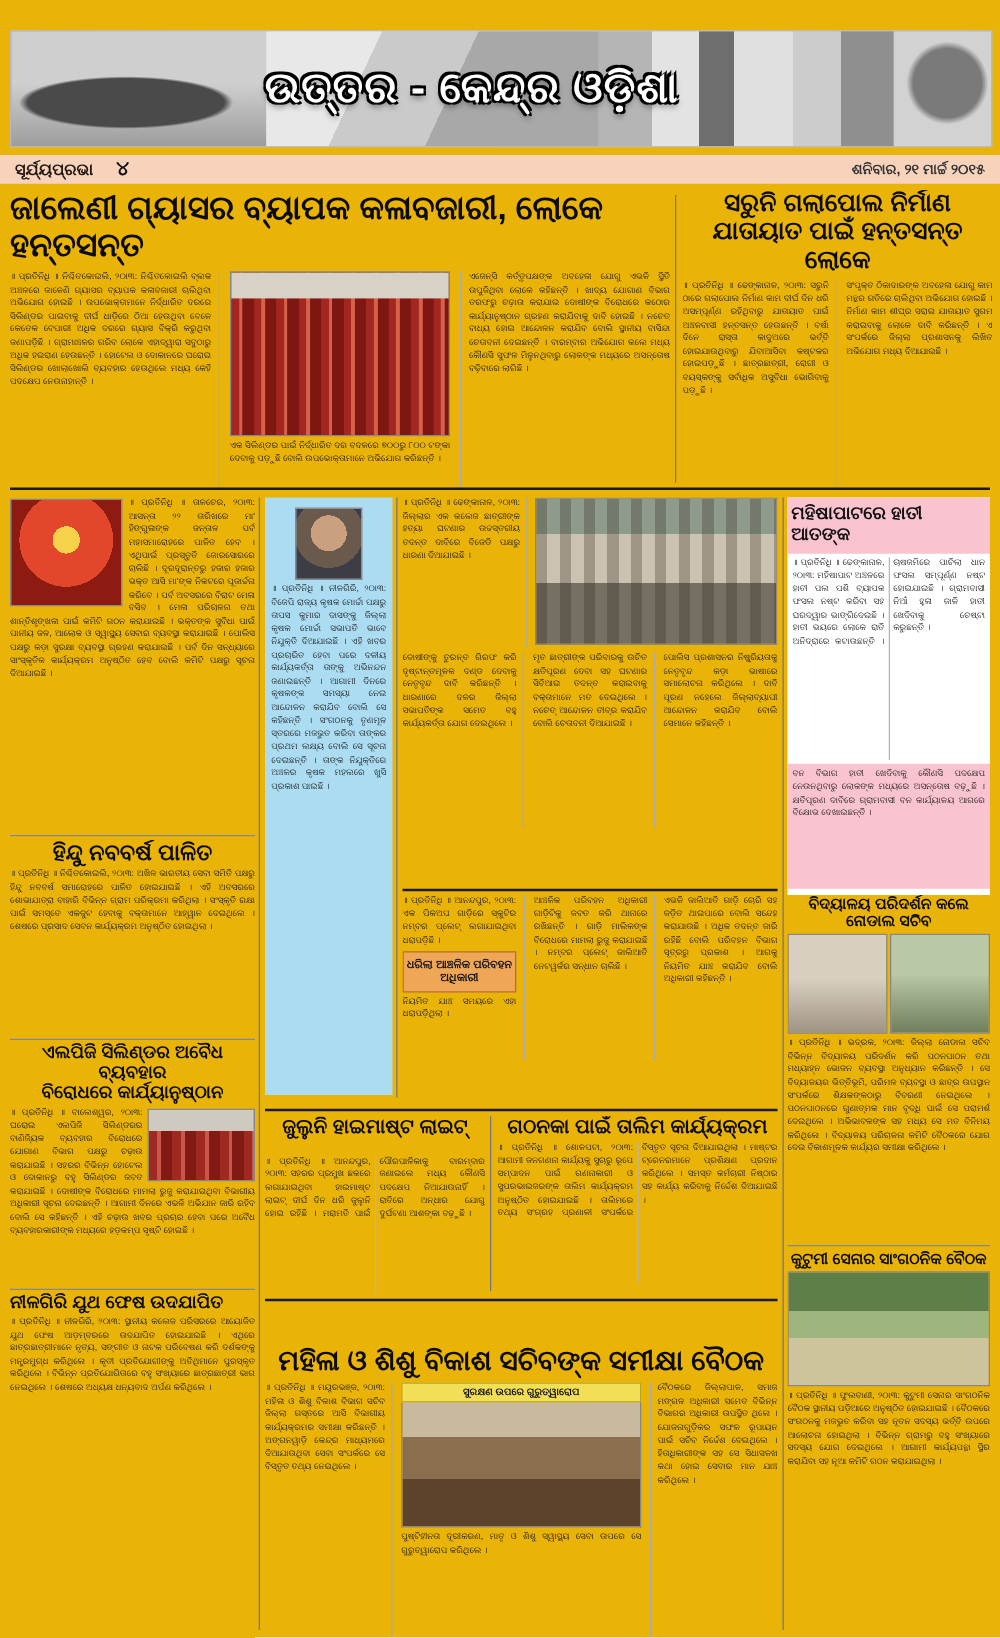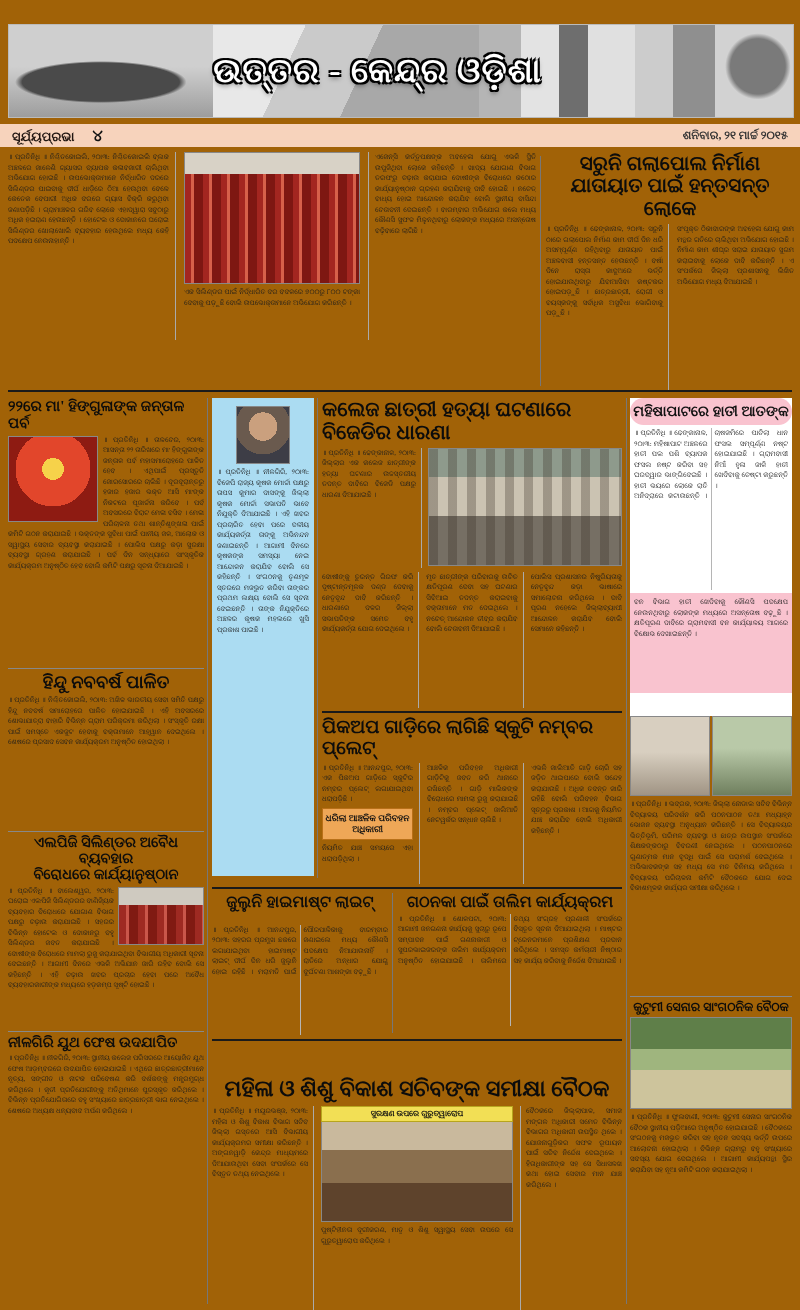--- a/index.html
+++ b/index.html
@@ -1,17 +1,17 @@
 <!DOCTYPE html>
 <html><head>
 <meta charset="utf-8">
 <style>
   html,body{margin:0;padding:0;background:#fff;}
-  .page{position:relative;width:800px;height:1310px;background:#a16207;overflow:hidden;
-        font-family:Liberation Serif, serif;color:#111;}
+  .page{position:relative;width:800px;height:1310px;background:#eab308;overflow:hidden;
+        font-family:Liberation Sans, sans-serif;color:#111;}
   
   .masthead{position:absolute;left:8px;top:24px;width:784px;height:92px;
     background:linear-gradient(90deg,#9f9f9f 0%,#c7c7c7 18%,#d9d9d9 40%,#cfcfcf 62%,#bdbdbd 80%,#a9a9a9 100%);
     overflow:hidden;border:1px solid #bbb;}
   .mh-part{position:absolute;top:0;height:100%;}
   .mh-boat{left:0;width:26%;
     background:radial-gradient(ellipse 70% 38% at 45% 62%,#4a4a4a 0 55%,rgba(74,74,74,0) 60%),
                linear-gradient(180deg,#cfcfcf 0 45%,#9d9d9d 100%);}
   .mh-flag{left:26%;width:34%;
     background:linear-gradient(115deg,#e8e8e8 0 30%,#cacaca 30% 55%,#a8a8a8 55% 100%);}
@@ -70,21 +70,21 @@
   .st-college .hl{font-size:20.5px;margin-bottom:4px;}
   .college-top{display:flex;gap:6px;height:120px;margin-bottom:4px;}
   .college-top .body{width:96px;}
   .ph-group{width:198px;height:118px;
     background:repeating-linear-gradient(90deg,rgba(55,45,35,.30) 0 9px,rgba(0,0,0,0) 9px 19px),
       linear-gradient(180deg,#8e9a8c 0 24%,#cbc3b2 24% 58%,#766f64 58% 100%);}
   .college-bot{display:flex;gap:7px;height:140px;}
   .college-bot>div{width:96px;}
   
   .bx-eleph{left:630px;top:398px;width:162px;height:318px;background:#fff;}
-  .eleph-head{background:#f9c3cf;padding:5px 3px;font-size:14.5px;font-weight:800;text-align:center;line-height:1.2;border-radius:14px;}
+  .eleph-head{background:#f9c3cf;padding:5px 3px;font-size:14.5px;font-weight:800;text-align:left;line-height:1.2;}
   .eleph-white{padding:3px 4px;height:168px;box-sizing:border-box;}
   .eleph-pink{background:#f9c3cf;padding:4px;height:100px;box-sizing:border-box;}
   .cols2{columns:2;column-gap:7px;column-rule:1px solid #b5b5b5;}
   
   .st-hindu{left:8px;top:672px;width:196px;height:156px;}
   .st-hindu .hl{font-size:18px;text-align:center;margin-bottom:3px;}
   
   .st-lpg{left:8px;top:834px;width:196px;height:194px;}
   .st-lpg .hl{font-size:14.5px;text-align:center;}
   .ph-lpg2{float:right;width:86px;height:58px;margin:1px 0 2px 4px;
@@ -156,20 +156,21 @@
 
   <div class="datebar">
     <div>
       <span class="paper-logo">ସୂର୍ଯ୍ୟପ୍ରଭା</span>
       <span class="page-num">୪</span>
     </div>
     <span class="db-date">ଶନିବାର, ୨୧ ମାର୍ଚ୍ଚ ୨୦୧୫</span>
   </div>
 
   <div class="story st-gas">
+    <div class="hl">ଜାଲେଣୀ ଗ୍ୟାସର ବ୍ୟାପକ କଳାବଜାରୀ, ଲୋକେ ହନ୍ତସନ୍ତ</div>
     <div class="gas-cols">
       <div class="gas-c1 body colsep" style="padding-right:6px;">॥ ପ୍ରତିନିଧି ॥ ନିଶ୍ଚିତକୋଇଲି, ୨୦ା୩: ନିଶ୍ଚିତକୋଇଲି ବ୍ଲକ ଅଞ୍ଚଳରେ ଜାଳେଣି ଗ୍ୟାସର ବ୍ୟାପକ କଳାବଜାରୀ ଚାଲିଥିବା ଅଭିଯୋଗ ହୋଇଛି । ଉପଭୋକ୍ତାମାନେ ନିର୍ଦ୍ଧାରିତ ଦରରେ ସିଲିଣ୍ଡର ପାଇବାକୁ ଦୀର୍ଘ ଧାଡ଼ିରେ ଠିଆ ହେଉଥିବା ବେଳେ କେତେକ ବେପାରୀ ଅଧିକ ଦରରେ ଗ୍ୟାସ ବିକ୍ରି କରୁଥିବା ଜଣାପଡ଼ିଛି । ଗ୍ରାମାଞ୍ଚଳର ଗରିବ ଲୋକେ ଏହାଦ୍ୱାରା ସବୁଠାରୁ ଅଧିକ ହଇରାଣ ହେଉଛନ୍ତି । ହୋଟେଲ ଓ ଦୋକାନରେ ଘରୋଇ ସିଲିଣ୍ଡର ଖୋଲାଖୋଲି ବ୍ୟବହାର ହେଉଥିଲେ ମଧ୍ୟ କେହି ପଦକ୍ଷେପ ନେଉନାହାନ୍ତି ।</div>
       <div class="gas-c2">
         <div class="photo ph-cyl"></div>
         <div class="body">ଏକ ସିଲିଣ୍ଡର ପାଇଁ ନିର୍ଦ୍ଧାରିତ ଦର ବଦଳରେ ୭୦୦ରୁ ୮୦୦ ଟଙ୍କା ଦେବାକୁ ପଡ଼ୁଛି ବୋଲି ଉପଭୋକ୍ତାମାନେ ଅଭିଯୋଗ କରିଛନ୍ତି ।</div>
       </div>
       <div class="gas-c3 body" style="border-left:1px solid #aaa;padding-left:6px;">ଏଜେନ୍ସି କର୍ତ୍ତୃପକ୍ଷଙ୍କ ଅବହେଳା ଯୋଗୁ ଏଭଳି ସ୍ଥିତି ଉପୁଜିଥିବା ଲୋକେ କହିଛନ୍ତି । ଖାଦ୍ୟ ଯୋଗାଣ ବିଭାଗ ତରଫରୁ ଚଢ଼ାଉ କରାଯାଇ ଦୋଷୀଙ୍କ ବିରୋଧରେ କଠୋର କାର୍ଯ୍ୟାନୁଷ୍ଠାନ ଗ୍ରହଣ କରାଯିବାକୁ ଦାବି ହୋଇଛି । ନଚେତ୍ ବାଧ୍ୟ ହୋଇ ଆନ୍ଦୋଳନ କରାଯିବ ବୋଲି ସ୍ଥାନୀୟ ବାସିନ୍ଦା ଚେତାବନୀ ଦେଇଛନ୍ତି । ବାରମ୍ବାର ଅଭିଯୋଗ କଲେ ମଧ୍ୟ କୌଣସି ସୁଫଳ ମିଳୁନଥିବାରୁ ଲୋକଙ୍କ ମଧ୍ୟରେ ଅସନ୍ତୋଷ ବଢ଼ିବାରେ ଲାଗିଛି ।</div>
     </div>
   </div>
 
@@ -178,34 +179,32 @@
     <div class="hl">ଯାତାୟାତ ପାଇଁ ହନ୍ତସନ୍ତ ଲୋକେ</div>
     <div class="bridge-cols">
       <div class="body colsep" style="padding-right:5px;">॥ ପ୍ରତିନିଧି ॥ ଢେଙ୍କାନାଳ, ୨୦ା୩: ସରୁନି ଠାରେ ଗଲାପୋଲ ନିର୍ମାଣ କାମ ଦୀର୍ଘ ଦିନ ଧରି ଅସମ୍ପୂର୍ଣ୍ଣ ରହିଥିବାରୁ ଯାତାୟାତ ପାଇଁ ଅଞ୍ଚଳବାସୀ ହନ୍ତସନ୍ତ ହେଉଛନ୍ତି । ବର୍ଷା ଦିନେ ରାସ୍ତା କାଦୁଅରେ ଭର୍ତ୍ତି ହୋଇଯାଉଥିବାରୁ ଯିବାଆସିବା କଷ୍ଟକର ହୋଇପଡ଼ୁଛି । ଛାତ୍ରଛାତ୍ରୀ, ରୋଗୀ ଓ ବୟସ୍କଙ୍କୁ ସର୍ବାଧିକ ଅସୁବିଧା ଭୋଗିବାକୁ ପଡ଼ୁଛି ।</div>
       <div>
         <div class="body">ସଂପୃକ୍ତ ଠିକାଦାରଙ୍କ ଅବହେଳା ଯୋଗୁ କାମ ମନ୍ଥର ଗତିରେ ଚାଲିଥିବା ଅଭିଯୋଗ ହୋଇଛି । ନିର୍ମାଣ କାମ ଶୀଘ୍ର ସରାଇ ଯାତାୟାତ ସୁଗମ କରାଇବାକୁ ଲୋକେ ଦାବି କରିଛନ୍ତି । ଏ ସଂପର୍କରେ ଜିଲ୍ଲା ପ୍ରଶାସନକୁ ଲିଖିତ ଅଭିଯୋଗ ମଧ୍ୟ ଦିଆଯାଇଛି ।</div>
       </div>
     </div>
   </div>
 
   <div class="story st-hingula">
-    <div class="hl">୨୨ରେ ମା' ହିଙ୍ଗୁଳାଙ୍କ ଜନ୍ତାଳ ପର୍ବ</div>
     <div class="body">
       <div class="photo ph-deity"></div>
       <span>॥ ପ୍ରତିନିଧି ॥ ତାଳଚେର, ୨୦ା୩: ଆସନ୍ତା ୨୨ ତାରିଖରେ ମା' ହିଙ୍ଗୁଳାଙ୍କ ଜନ୍ତାଳ ପର୍ବ ମହାସମାରୋହରେ ପାଳିତ ହେବ । ଏଥିପାଇଁ ପ୍ରସ୍ତୁତି ଜୋରସୋରରେ ଚାଲିଛି । ଦୂରଦୂରାନ୍ତରୁ ହଜାର ହଜାର ଭକ୍ତ ଆସି ମା'ଙ୍କ ନିକଟରେ ପୂଜାର୍ଚ୍ଚନା କରିବେ । ପର୍ବ ଅବସରରେ ବିରାଟ ମେଳା ବସିବ । ମେଳା ପରିଚାଳନା ତଥା ଶାନ୍ତିଶୃଙ୍ଖଳା ପାଇଁ କମିଟି ଗଠନ କରାଯାଇଛି । ଭକ୍ତଙ୍କ ସୁବିଧା ପାଇଁ ପାନୀୟ ଜଳ, ଆଲୋକ ଓ ସ୍ୱାସ୍ଥ୍ୟ ସେବାର ବ୍ୟବସ୍ଥା କରାଯାଇଛି । ପୋଲିସ ପକ୍ଷରୁ କଡ଼ା ସୁରକ୍ଷା ବ୍ୟବସ୍ଥା ଗ୍ରହଣ କରାଯାଇଛି । ପର୍ବ ଦିନ ସନ୍ଧ୍ୟାରେ ସାଂସ୍କୃତିକ କାର୍ଯ୍ୟକ୍ରମ ଅନୁଷ୍ଠିତ ହେବ ବୋଲି କମିଟି ପକ୍ଷରୁ ସୂଚନା ଦିଆଯାଇଛି ।</span>
     </div>
   </div>
 
   <div class="story bx-tapas">
     <div class="photo ph-portrait"></div>
     <div class="body" style="height:300px;">॥ ପ୍ରତିନିଧି ॥ ନୀଳଗିରି, ୨୦ା୩: ବିଜେପି ରାଜ୍ୟ କୃଷକ ମୋର୍ଚ୍ଚା ପକ୍ଷରୁ ତାପସ କୁମାର ଦାସଙ୍କୁ ଜିଲ୍ଲା କୃଷକ ମୋର୍ଚ୍ଚା ସଭାପତି ଭାବେ ନିଯୁକ୍ତି ଦିଆଯାଇଛି । ଏହି ଖବର ପ୍ରଚାରିତ ହେବା ପରେ ଦଳୀୟ କାର୍ଯ୍ୟକର୍ତ୍ତା ତାଙ୍କୁ ଅଭିନନ୍ଦନ ଜଣାଇଛନ୍ତି । ଆଗାମୀ ଦିନରେ କୃଷକଙ୍କ ସମସ୍ୟା ନେଇ ଆନ୍ଦୋଳନ କରାଯିବ ବୋଲି ସେ କହିଛନ୍ତି । ସଂଗଠନକୁ ତୃଣମୂଳ ସ୍ତରରେ ମଜଭୁତ କରିବା ତାଙ୍କର ପ୍ରଥମ ଲକ୍ଷ୍ୟ ବୋଲି ସେ ସୂଚନା ଦେଇଛନ୍ତି । ତାଙ୍କ ନିଯୁକ୍ତିରେ ଅଞ୍ଚଳର କୃଷକ ମହଲରେ ଖୁସି ପ୍ରକାଶ ପାଇଛି ।</div>
   </div>
 
   <div class="story st-college">
-    <div class="hl">କଲେଜ ଛାତ୍ରୀ ହତ୍ୟା ଘଟଣାରେ ବିଜେଡିର ଧାରଣା</div>
     <div class="college-top">
       <div class="body colsep" style="padding-right:5px;">॥ ପ୍ରତିନିଧି ॥ ଢେଙ୍କାନାଳ, ୨୦ା୩: ଜିଲ୍ଲାର ଏକ କଲେଜ ଛାତ୍ରୀଙ୍କ ହତ୍ୟା ଘଟଣାର ଉଚ୍ଚସ୍ତରୀୟ ତଦନ୍ତ ଦାବିରେ ବିଜେଡି ପକ୍ଷରୁ ଧାରଣା ଦିଆଯାଇଛି ।</div>
       <div class="photo ph-group"></div>
     </div>
     <div class="college-bot">
       <div class="body colsep" style="padding-right:5px;">ଦୋଷୀଙ୍କୁ ତୁରନ୍ତ ଗିରଫ କରି ଦୃଷ୍ଟାନ୍ତମୂଳକ ଦଣ୍ଡ ଦେବାକୁ ନେତୃବୃନ୍ଦ ଦାବି କରିଛନ୍ତି । ଧାରଣାରେ ଦଳର ଜିଲ୍ଲା ସଭାପତିଙ୍କ ସମେତ ବହୁ କାର୍ଯ୍ୟକର୍ତ୍ତା ଯୋଗ ଦେଇଥିଲେ ।</div>
       <div class="body colsep" style="padding-right:5px;">ମୃତ ଛାତ୍ରୀଙ୍କ ପରିବାରକୁ ଉଚିତ କ୍ଷତିପୂରଣ ଦେବା ସହ ଘଟଣାର ସିବିଆଇ ତଦନ୍ତ କରାଇବାକୁ ବକ୍ତାମାନେ ମତ ଦେଇଥିଲେ । ନଚେତ୍ ଆନ୍ଦୋଳନ ତୀବ୍ର କରାଯିବ ବୋଲି ଚେତାବନୀ ଦିଆଯାଇଛି ।</div>
       <div class="body">ପୋଲିସ ପ୍ରଶାସନର ନିଷ୍କ୍ରିୟତାକୁ ନେତୃବୃନ୍ଦ କଡ଼ା ଭାଷାରେ ସମାଲୋଚନା କରିଥିଲେ । ଦାବି ପୂରଣ ନହେଲେ ଜିଲ୍ଲାବ୍ୟାପୀ ଆନ୍ଦୋଳନ କରାଯିବ ବୋଲି ସେମାନେ କହିଛନ୍ତି ।</div>
     </div>
   </div>
@@ -229,21 +228,20 @@
     <div class="hl">ହିନ୍ଦୁ ନବବର୍ଷ ପାଳିତ</div>
     <div class="body" style="height:126px;">॥ ପ୍ରତିନିଧି ॥ ନିଶ୍ଚିତକୋଇଲି, ୨୦ା୩: ଅଖିଳ ଭାରତୀୟ ସେବା ସମିତି ପକ୍ଷରୁ ହିନ୍ଦୁ ନବବର୍ଷ ସମାରୋହରେ ପାଳିତ ହୋଇଯାଇଛି । ଏହି ଅବସରରେ ଶୋଭାଯାତ୍ରା ବାହାରି ବିଭିନ୍ନ ଗ୍ରାମ ପରିକ୍ରମା କରିଥିଲା । ସଂସ୍କୃତି ରକ୍ଷା ପାଇଁ ସମସ୍ତେ ଏକଜୁଟ ହେବାକୁ ବକ୍ତାମାନେ ଆହ୍ୱାନ ଦେଇଥିଲେ । ଶେଷରେ ପ୍ରସାଦ ସେବନ କାର୍ଯ୍ୟକ୍ରମ ଅନୁଷ୍ଠିତ ହୋଇଥିଲା ।</div>
   </div>
 
   <div class="story st-youth">
     <div class="hl">ନୀଳଗିରି ଯୁଥ ଫେଷ ଉଦଯାପିତ</div>
     <div class="body" style="height:242px;">॥ ପ୍ରତିନିଧି ॥ ନୀଳଗିରି, ୨୦ା୩: ସ୍ଥାନୀୟ କଲେଜ ପରିସରରେ ଆୟୋଜିତ ଯୁଥ ଫେଷ ଆଡ଼ମ୍ବରରେ ଉଦଯାପିତ ହୋଇଯାଇଛି । ଏଥିରେ ଛାତ୍ରଛାତ୍ରୀମାନେ ନୃତ୍ୟ, ସଙ୍ଗୀତ ଓ ନାଟକ ପରିବେଷଣ କରି ଦର୍ଶକଙ୍କୁ ମନ୍ତ୍ରମୁଗ୍ଧ କରିଥିଲେ । କୃତୀ ପ୍ରତିଯୋଗୀଙ୍କୁ ଅତିଥିମାନେ ପୁରସ୍କୃତ କରିଥିଲେ । ବିଭିନ୍ନ ପ୍ରତିଯୋଗିତାରେ ବହୁ ସଂଖ୍ୟାରେ ଛାତ୍ରଛାତ୍ରୀ ଭାଗ ନେଇଥିଲେ । ଶେଷରେ ଅଧ୍ୟକ୍ଷ ଧନ୍ୟବାଦ ଅର୍ପଣ କରିଥିଲେ ।</div>
   </div>
 
   <div class="story st-pickup">
-    <div class="hl">ପିକଅପ ଗାଡ଼ିରେ ଲାଗିଛି ସ୍କୁଟି ନମ୍ବର ପ୍ଲେଟ୍</div>
     <div class="pickup-cols">
       <div class="colsep" style="padding-right:6px;">
         <div class="body">॥ ପ୍ରତିନିଧି ॥ ଆନନ୍ଦପୁର, ୨୦ା୩: ଏକ ପିକଅପ ଗାଡ଼ିରେ ସ୍କୁଟିର ନମ୍ବର ପ୍ଲେଟ୍ ଲଗାଯାଇଥିବା ଧରାପଡ଼ିଛି ।</div>
         <div class="subhead-box">ଧରିଲା ଆଞ୍ଚଳିକ ପରିବହନ ଅଧିକାରୀ</div>
         <div class="body">ନିୟମିତ ଯାଞ୍ଚ ସମୟରେ ଏହା ଧରାପଡ଼ିଥିଲା ।</div>
       </div>
       <div class="body colsep" style="padding-right:5px;">ଆଞ୍ଚଳିକ ପରିବହନ ଅଧିକାରୀ ଗାଡ଼ିଟିକୁ ଜବତ କରି ଥାନାରେ ରଖିଛନ୍ତି । ଗାଡ଼ି ମାଲିକଙ୍କ ବିରୋଧରେ ମାମଲା ରୁଜୁ କରାଯାଇଛି । ନମ୍ବର ପ୍ଲେଟ୍ ଜାଲିଆତି ନେଟୱର୍କର ସନ୍ଧାନ ଚାଲିଛି ।</div>
       <div class="body">ଏଭଳି ଜାଲିଆତି ଗାଡ଼ି ଚୋରି ସହ ଜଡ଼ିତ ଥାଇପାରେ ବୋଲି ସନ୍ଦେହ କରାଯାଉଛି । ଅଧିକ ତଦନ୍ତ ଜାରି ରହିଛି ବୋଲି ପରିବହନ ବିଭାଗ ସୂତ୍ରରୁ ପ୍ରକାଶ । ଆଗକୁ ନିୟମିତ ଯାଞ୍ଚ କରାଯିବ ବୋଲି ଅଧିକାରୀ କହିଛନ୍ତି ।</div>
     </div>
   </div>
@@ -265,20 +263,21 @@
       <div class="wcd-c2">
         <div class="wcd-cap">ସୁରକ୍ଷଣ ଉପରେ ଗୁରୁତ୍ୱାରୋପ</div>
         <div class="photo ph-meet"></div>
         <div class="body" style="margin-top:3px;">ପୁଷ୍ଟିହୀନତା ଦୂରୀକରଣ, ମାତୃ ଓ ଶିଶୁ ସ୍ୱାସ୍ଥ୍ୟ ସେବା ଉପରେ ସେ ଗୁରୁତ୍ୱାରୋପ କରିଥିଲେ ।</div>
       </div>
       <div class="wcd-c3 body" style="border-left:1px solid #aaa;padding-left:5px;">ବୈଠକରେ ଜିଲ୍ଲାପାଳ, ସମାଜ ମଙ୍ଗଳ ଅଧିକାରୀ ସମେତ ବିଭିନ୍ନ ବିଭାଗର ଅଧିକାରୀ ଉପସ୍ଥିତ ଥିଲେ । ଯୋଜନାଗୁଡ଼ିକର ସଫଳ ରୂପାୟନ ପାଇଁ ସଚିବ ନିର୍ଦ୍ଦେଶ ଦେଇଥିଲେ । ହିତାଧିକାରୀଙ୍କ ସହ ସେ ସିଧାସଳଖ କଥା ହୋଇ ସେବାର ମାନ ଯାଞ୍ଚ କରିଥିଲେ ।</div>
     </div>
   </div>
 
   <div class="story st-school">
+    <div class="hl">ବିଦ୍ୟାଳୟ ପରିଦର୍ଶନ କଲେ ନୋଡାଲ ସଚିବ</div>
     <div class="ph-school">
       <div class="sch-a"></div>
       <div class="sch-b"></div>
     </div>
     <div class="body" style="height:172px;">॥ ପ୍ରତିନିଧି ॥ ଭଦ୍ରକ, ୨୦ା୩: ଜିଲ୍ଲା ନୋଡାଲ ସଚିବ ବିଭିନ୍ନ ବିଦ୍ୟାଳୟ ପରିଦର୍ଶନ କରି ପଠନପାଠନ ତଥା ମଧ୍ୟାହ୍ନ ଭୋଜନ ବ୍ୟବସ୍ଥା ଅନୁଧ୍ୟାନ କରିଛନ୍ତି । ସେ ବିଦ୍ୟାଳୟର ଭିତ୍ତିଭୂମି, ପରିମଳ ବ୍ୟବସ୍ଥା ଓ ଛାତ୍ର ଉପସ୍ଥାନ ସଂପର୍କରେ ଶିକ୍ଷକଙ୍କଠାରୁ ବିବରଣୀ ନେଇଥିଲେ । ପଠନପାଠନରେ ଗୁଣାତ୍ମକ ମାନ ବୃଦ୍ଧି ପାଇଁ ସେ ପରାମର୍ଶ ଦେଇଥିଲେ । ଅଭିଭାବକଙ୍କ ସହ ମଧ୍ୟ ସେ ମତ ବିନିମୟ କରିଥିଲେ । ବିଦ୍ୟାଳୟ ପରିଚାଳନା କମିଟି ବୈଠକରେ ଯୋଗ ଦେଇ ବିକାଶମୂଳକ କାର୍ଯ୍ୟର ସମୀକ୍ଷା କରିଥିଲେ ।</div>
   </div>
 
   <div class="story st-kutumi">
     <div class="hl">କୁଟୁମୀ ସେନାର ସାଂଗଠନିକ ବୈଠକ</div>
     <div class="photo ph-field"></div>

